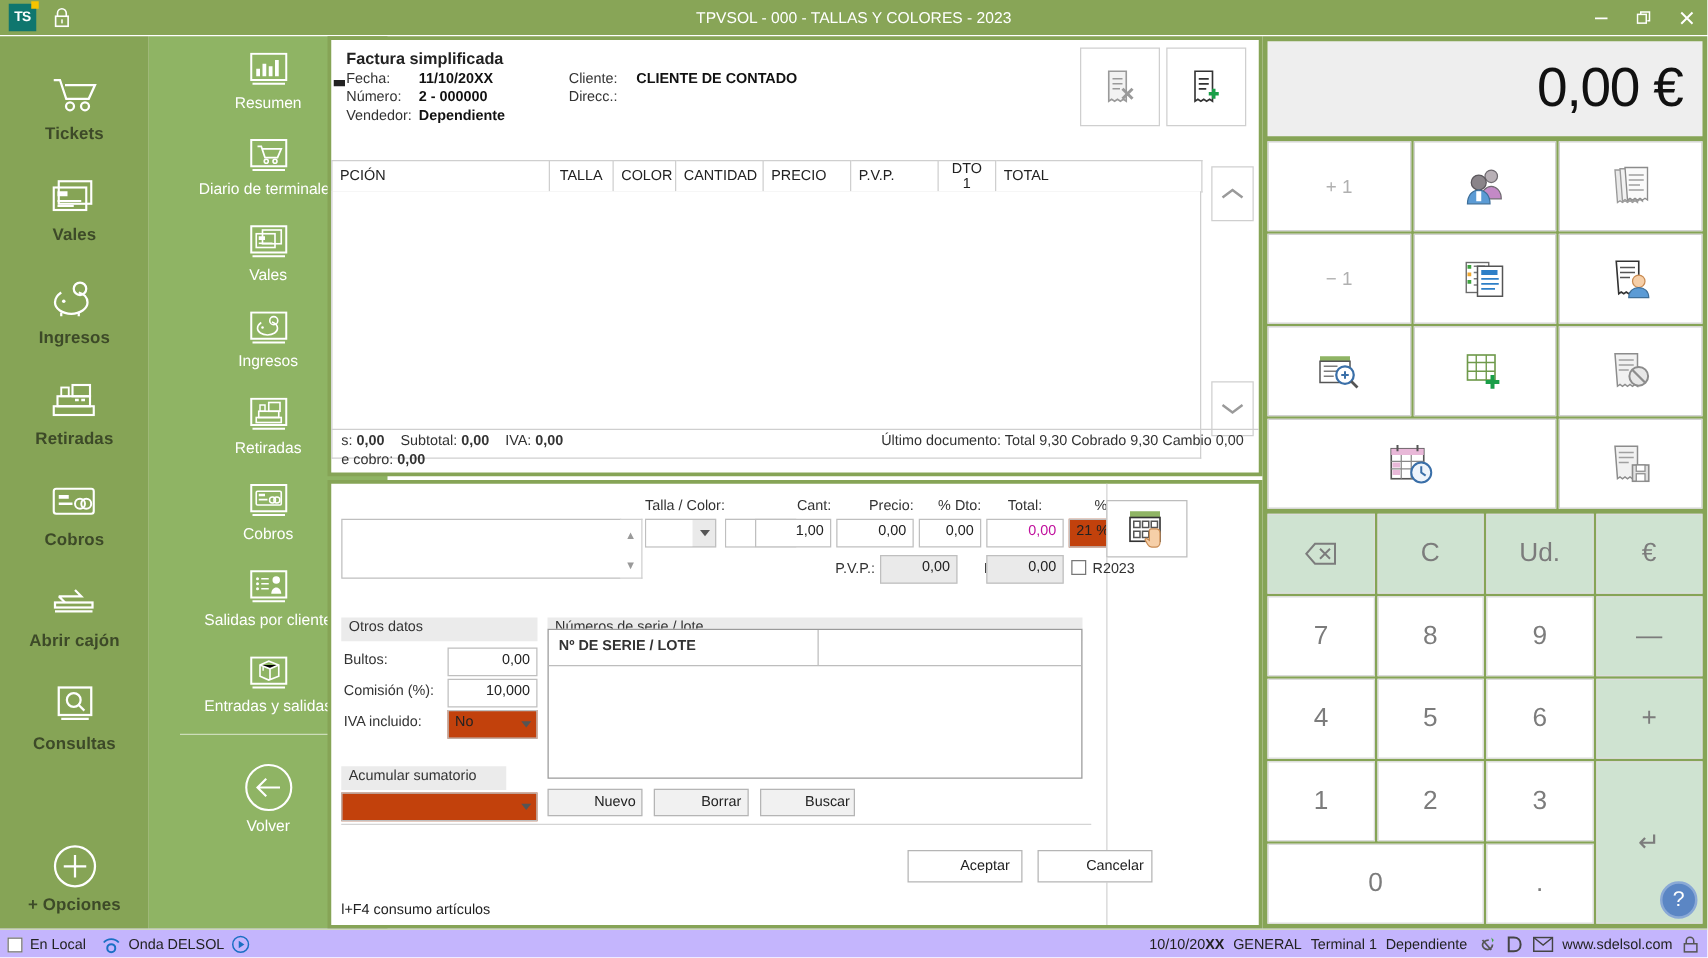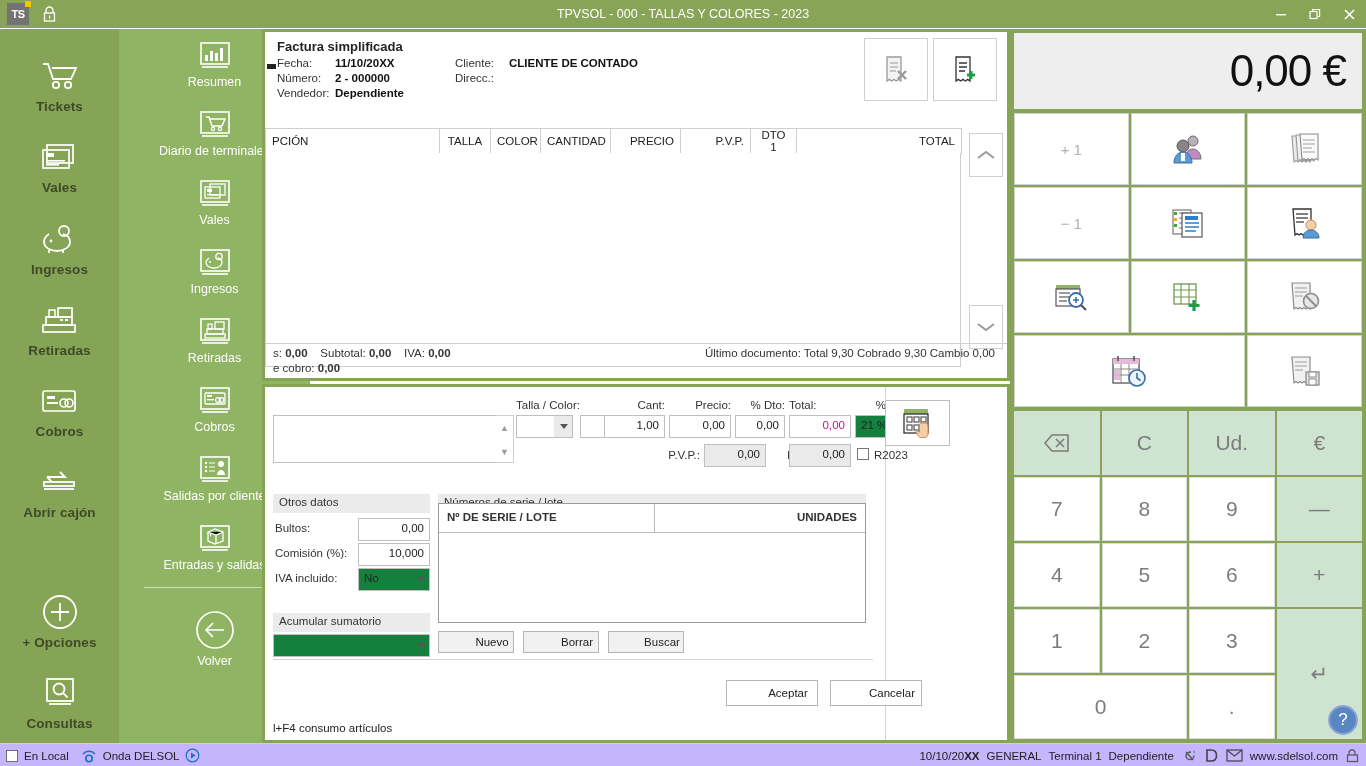--- a/index.html
+++ b/index.html
@@ -11,21 +11,21 @@
     color:#333;
   }
   #app { position:relative; width:1366px; height:766px; background:#ffffff; }
 
   
   .titlebar {
     position:absolute; left:0; top:0; width:1366px; height:28px;
     background:#88a557; color:#ffffff;
     display:flex; align-items:center;
   }
-  .tb-logo { width:22px; height:22px; margin-left:7px; background:#737373; color:#fff;
+  .tb-logo { width:22px; height:22px; margin-left:7px; background:#0f766e; color:#fff;
     font-size:11px; font-weight:bold; display:flex; align-items:center; justify-content:center;
     position:relative; letter-spacing:-.5px; }
   .tb-logo::after{content:"";position:absolute;right:-2px;top:-2px;width:6px;height:6px;background:#f5c400;}
   .tb-lock { width:24px; margin-left:8px; display:flex; align-items:center; justify-content:center; }
   .tb-title { position:absolute; left:0; right:0; text-align:center; font-size:12.5px; pointer-events:none;}
   .tb-ctrls { position:absolute; right:0; top:0; height:28px; display:flex; }
   .tb-btn { width:34px; height:28px; display:flex; align-items:center; justify-content:center;
     color:#fff; font-size:13px; }
 
   
@@ -67,21 +67,21 @@
   .doc-marker{ position:absolute; left:2px; top:32px; width:9px; height:5px; background:#222;}
   .doc-btns{ position:absolute; right:10px; top:6px; display:flex; gap:5px;}
   .doc-btn{ width:64px; height:63px; border:1px solid #cfcfcf; background:#fff;
     display:flex; align-items:center; justify-content:center; cursor:pointer;}
 
   table.lines { width:696px; border-collapse:collapse; table-layout:fixed; }
   table.lines th{
     font-size:11.5px; font-weight:normal; color:#222; border:1px solid #cfcfcf;
     height:25px; padding:0 6px; background:#fff;
   }
-  .th-l{ text-align:left;} .th-c{text-align:center;} .th-r{text-align:right;}
+  .th-l{ text-align:left;} .th-c{text-align:center;} .th-r{text-align:left;}
   .lines-body{ width:696px; height:214px; border-left:1px solid #cfcfcf;
     border-right:1px solid #cfcfcf; border-bottom:1px solid #cfcfcf; background:#fff;}
   .doc-scroll{ position:absolute; right:4px; top:101px; width:34px; height:216px; }
   .sc-btn{ width:34px; height:44px; border:1px solid #cfcfcf; background:#fff;
     display:flex; align-items:center; justify-content:center; cursor:pointer; }
   .sc-btn.down{ position:absolute; bottom:0; left:0;}
   .doc-foot{ position:absolute; left:0; bottom:0; width:100%; height:35px;
     border-top:1px solid #cfcfcf; font-size:11.5px; padding-top:4px;}
   .foot-l{ position:absolute; left:8px; top:3px; }
   .foot-l .b{font-weight:bold;}
@@ -99,21 +99,21 @@
     border:1px solid #bfbfbf; background:#fff;}
   .f-spin{ position:absolute; left:231px; top:28px; width:18px; height:48px;
     border:1px solid #cfcfcf; border-left:none; background:#fff; }
   .f-spin div{ height:24px; display:flex; align-items:center; justify-content:center; color:#9a9a9a; font-size:9px;}
 
   .lbl{ position:absolute; font-size:11.5px; color:#333; }
   .fld{ position:absolute; border:1px solid #bfbfbf; background:#fff; height:23px;
     font-size:11.5px; text-align:right; padding:3px 5px 0 0; color:#222; }
   .fld.ro{ background:#eaeaea; }
   .fld.magenta{ color:#c0119d; }
-  .sel{ position:absolute; border:1px solid #bfbfbf; background:#15803d; height:23px;
+  .sel{ position:absolute; border:1px solid #bfbfbf; background:#c2410c; height:23px;
         font-size:11.5px; color:#222; }
   .sel .cap{ position:absolute; left:5px; top:3px;}
   .sel .arw{ position:absolute; right:4px; top:8px; width:0;height:0;
      border-left:4px solid transparent;border-right:4px solid transparent;border-top:5px solid #555;}
   .sel.grayhalf{ background:#eaeaea; }
 
   .sec-head{ position:absolute; background:#ebebeb; height:19px; font-size:11.5px;
      color:#333; padding:2px 0 0 6px;}
 
   .chk{ position:absolute; width:12px; height:12px; border:1px solid #777; background:#fff;}
@@ -267,39 +267,39 @@
     <div class="rail-item">
       <div class="rail-ic">
         <svg width="38" height="30" viewBox="0 0 38 30">
             <path d="M6 10h18l-5-5M6 10l5 5" fill="none" stroke="#fff" stroke-width="1.8"></path>
             <rect x="3" y="15" width="30" height="4" fill="none" stroke="#fff" stroke-width="1.8"></rect>
             <path d="M3 22h30" stroke="#fff" stroke-width="1.8"></path>
           </svg>
       </div>
       <div class="rail-label">Abrir cajón</div>
     </div>
-    <div class="rail-item last" style="margin-top:48px">
-      <div class="rail-ic">
-        <svg width="40" height="40" viewBox="0 0 40 40">
-            <circle cx="20" cy="20" r="16" fill="none" stroke="#fff" stroke-width="1.8"></circle>
-            <path d="M20 11v18M11 20h18" stroke="#fff" stroke-width="1.8"></path>
-          </svg>
-      </div>
-      <div class="rail-label">+ Opciones</div>
-    </div>
     <div class="rail-item">
       <div class="rail-ic">
         <svg width="38" height="32" viewBox="0 0 38 32">
             <rect x="6" y="2" width="26" height="22" fill="none" stroke="#fff" stroke-width="1.8"></rect>
             <circle cx="18" cy="12" r="5.5" fill="none" stroke="#fff" stroke-width="1.8"></circle>
             <path d="M22 16l4.5 4.5" stroke="#fff" stroke-width="1.8"></path>
             <path d="M8 27h22" stroke="#fff" stroke-width="1.8"></path>
           </svg>
       </div>
       <div class="rail-label">Consultas</div>
+    </div>
+    <div class="rail-item last" style="margin-top:48px">
+      <div class="rail-ic">
+        <svg width="40" height="40" viewBox="0 0 40 40">
+            <circle cx="20" cy="20" r="16" fill="none" stroke="#fff" stroke-width="1.8"></circle>
+            <path d="M20 11v18M11 20h18" stroke="#fff" stroke-width="1.8"></path>
+          </svg>
+      </div>
+      <div class="rail-label">+ Opciones</div>
     </div>
   </div>
 
   <div class="flyout">
     <div class="fly-item">
       <div class="fly-ic">
         <svg width="34" height="28" viewBox="0 0 34 28">
             <rect x="3" y="1" width="28" height="21" fill="none" stroke="#fff" stroke-width="1.6"></rect>
             <rect x="7" y="13" width="3" height="6" fill="#fff"></rect>
             <rect x="12" y="9" width="3" height="10" fill="#fff"></rect>
@@ -533,21 +533,21 @@
 
      <div class="lbl" style="left:345px;top:12px;width:55px;text-align:right">Cant:</div>
      <div class="fld" style="left:339px;top:28px;width:61px">1,00</div>
 
      <div class="lbl" style="left:404px;top:12px;width:62px;text-align:right">Precio:</div>
      <div class="fld" style="left:404px;top:28px;width:62px">0,00</div>
 
      <div class="lbl" style="left:470px;top:12px;width:50px;text-align:right">% Dto:</div>
      <div class="fld" style="left:470px;top:28px;width:50px">0,00</div>
 
-     <div class="lbl" style="left:524px;top:12px;width:62px;text-align:left">Total:</div>
+     <div class="lbl" style="left:524px;top:12px;width:62px;text-align:center">Total:</div>
      <div class="fld magenta" style="left:524px;top:28px;width:62px">0,00</div>
 
      <div class="lbl" style="left:590px;top:12px;width:55px;text-align:right">% IVA:</div>
      <div class="sel" style="left:590px;top:28px;width:58px">
        <span class="cap">21 %</span>
        <span class="arw"></span>
      </div>
 
      <div class="lbl" style="left:380px;top:62px;width:55px;text-align:right">P.V.P.:</div>
      <div class="fld ro" style="left:439px;top:57px;width:62px">0,00</div>
@@ -566,30 +566,29 @@
 
      <div class="lbl" style="left:10px;top:160px">Comisión (%):</div>
      <div class="fld" style="left:93px;top:156px;width:72px">10,000</div>
 
      <div class="lbl" style="left:10px;top:185px">IVA incluido:</div>
      <div class="sel" style="left:93px;top:181px;width:72px">
        <span class="cap">No</span>
        <span class="arw"></span>
      </div>
 
-     <div class="sec-head" style="left:8px;top:226px;width:157px">Acumular sumatorio</div>
+     <div class="sec-head" style="left:8px;top:226px;width:132px">Acumular sumatorio</div>
      <div class="sel" style="left:8px;top:247px;width:157px">
        <span class="cap"></span>
        <span class="arw"></span>
      </div>
 
      <div class="serial-box">
        <div class="serial-head">
          <div class="c1">Nº DE SERIE / LOTE</div>
-         <div class="c2">UNIDADES</div>
        </div>
      </div>
 
      <button class="btn pos" style="left:173px;top:244px;width:76px">Nuevo</button>
      <button class="btn pos" style="left:258px;top:244px;width:76px">Borrar</button>
      <button class="btn pos" style="left:343px;top:244px;width:76px">Buscar</button>
 
      <div class="f-sep"></div>
 
      <button class="btn pos big" style="left:461px;top:293px">Aceptar</button>

